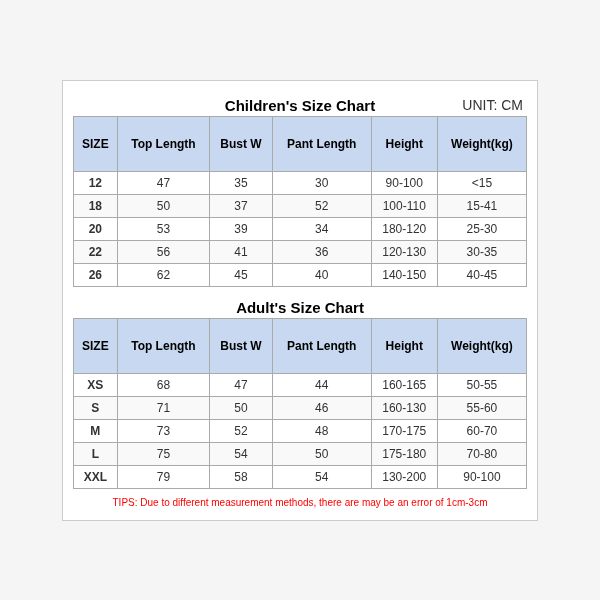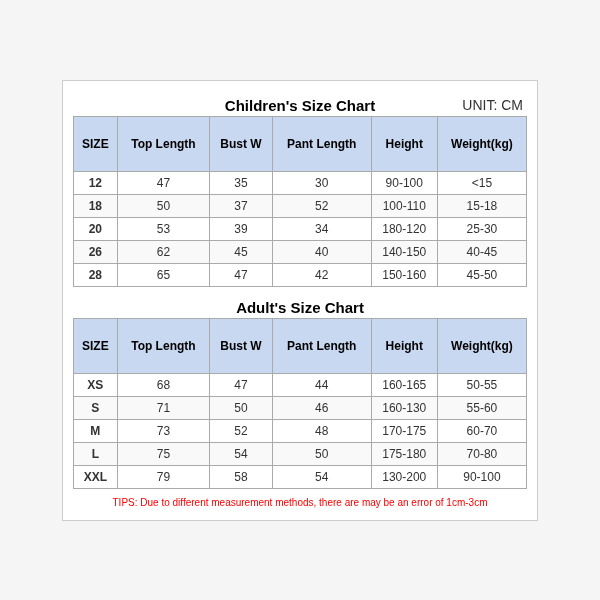--- a/index.html
+++ b/index.html
@@ -102,45 +102,45 @@
           <td>30</td>
           <td>90-100</td>
           <td>&lt;15</td>
         </tr>
         <tr>
           <td>18</td>
           <td>50</td>
           <td>37</td>
           <td>52</td>
           <td>100-110</td>
-          <td>15-18</td>
+          <td>15-41</td>
         </tr>
         <tr>
           <td>20</td>
           <td>53</td>
           <td>39</td>
           <td>34</td>
           <td>180-120</td>
           <td>25-30</td>
         </tr>
         <tr>
+          <td>22</td>
+          <td>56</td>
+          <td>41</td>
+          <td>36</td>
+          <td>120-130</td>
+          <td>30-35</td>
+        </tr>
+        <tr>
           <td>26</td>
           <td>62</td>
           <td>45</td>
           <td>40</td>
           <td>140-150</td>
           <td>40-45</td>
-        </tr>
-        <tr>
-          <td>28</td>
-          <td>65</td>
-          <td>47</td>
-          <td>42</td>
-          <td>150-160</td>
-          <td>45-50</td>
         </tr>
       </tbody>
   </table>
 
   <div class="section-gap"></div>
 
   <div class="section-title">
     <span>Adult's Size Chart</span>
   </div>
 

